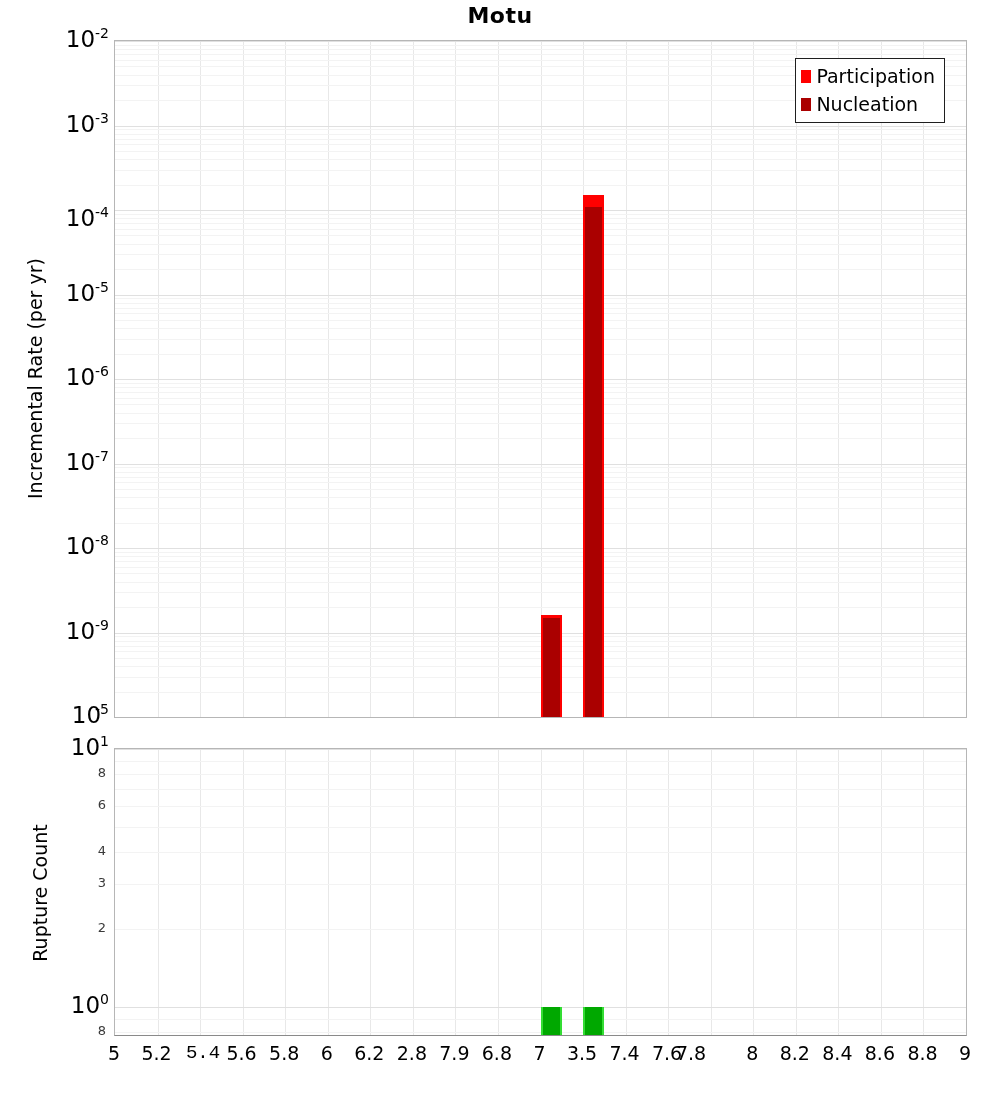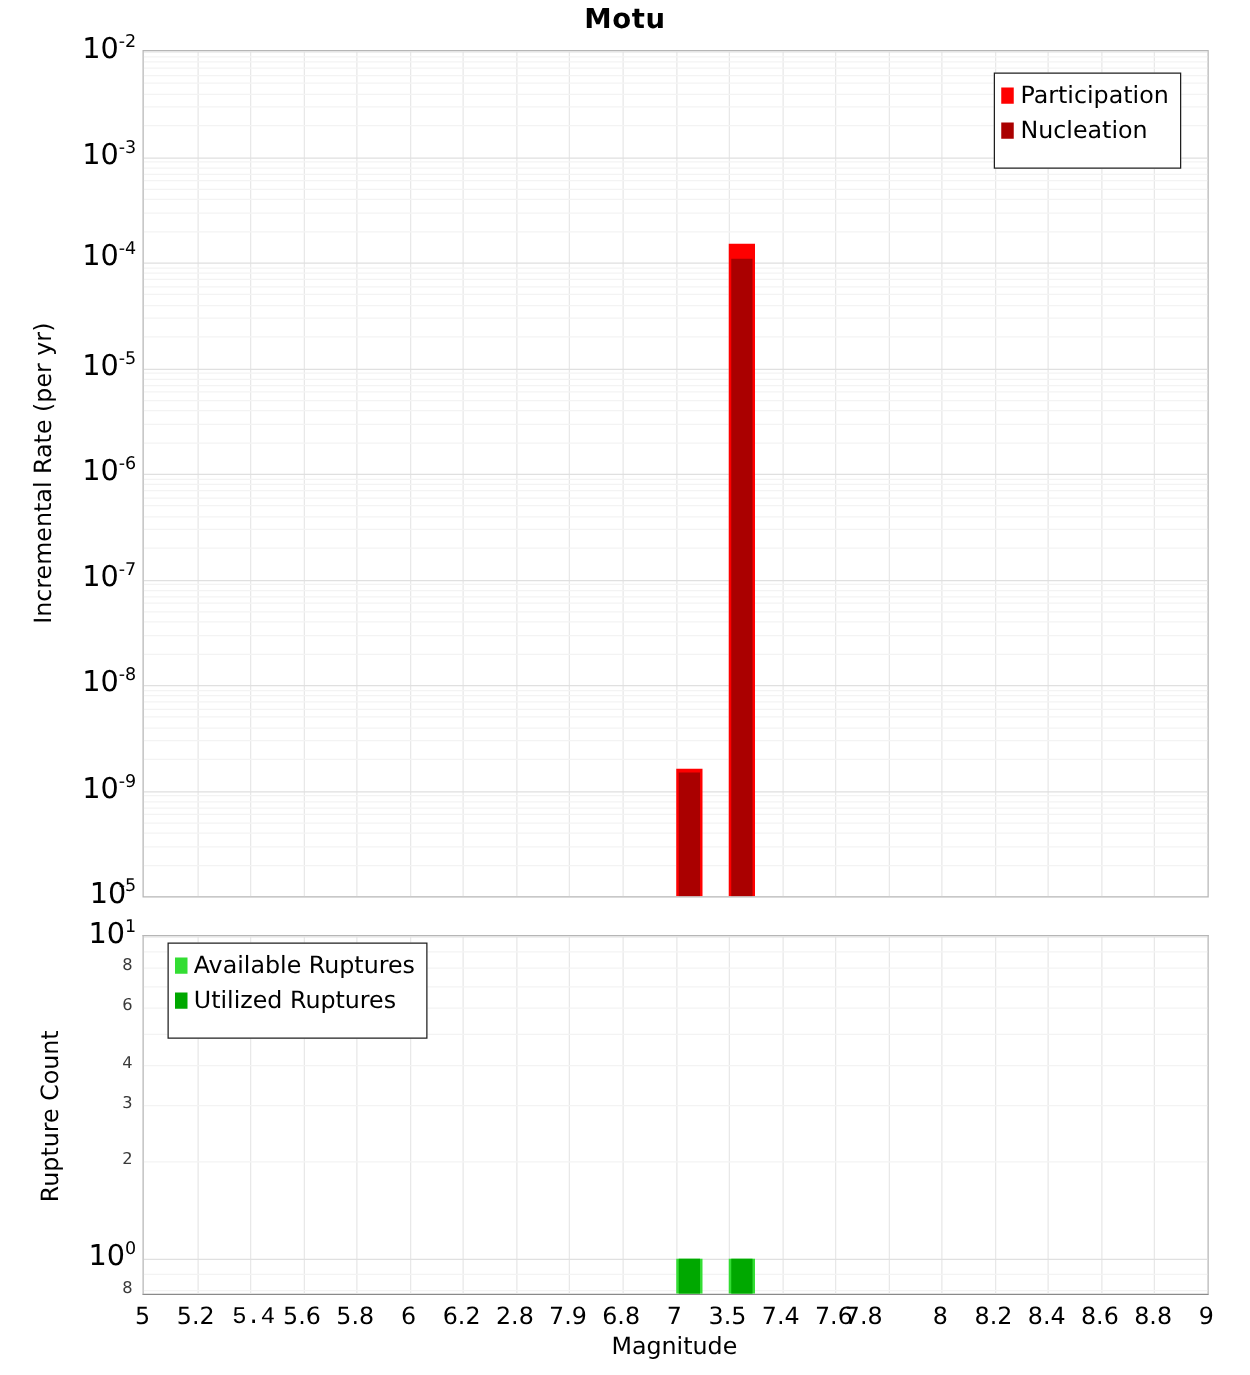--- a/index.html
+++ b/index.html
@@ -39,21 +39,21 @@
   .ytick-major .exp.tight{margin-left:-6px;}
   .ytick-minor{
     position:absolute;right:894px;font-size:13px;line-height:16px;color:#3a3a3a;
     text-align:right;
   }
   .xtick{
     position:absolute;top:1042px;width:64px;text-align:center;font-size:19px;
   }
   .legend{
     position:absolute;background:#ffffff;border:1.5px solid #1f1f1f;
-    padding:3px 9px 16px 5px;z-index:5;
+    padding:3px 9px 4px 5px;z-index:5;margin-left:32px;
   }
   .legend-item{display:flex;align-items:center;gap:5px;height:28px;}
   .legend-swatch{width:10px;height:13px;display:inline-block;flex:0 0 auto;}
   .legend-label{font-size:19px;white-space:nowrap;}
   .legend-top-right{right:21px;top:17px;}
   .legend-top-left{left:19px;top:5px;}
 </style>
 </head>
 <body>
 
@@ -168,30 +168,20 @@
       <div class="hgrid minor" style="top: 8.2px; width: 851px;"></div>
       <div class="hgrid minor" style="top: 3.9px; width: 851px;"></div>
       <div class="hgrid major" style="top: 0px; width: 851px;"></div>
       <div class="bar" style="left: 425.5px; top: 574.3px; width: 21.3px; height: 101.7px; background: rgb(255, 0, 0); z-index: 2;"></div>
       <div class="bar" style="left: 468.1px; top: 154.1px; width: 21.3px; height: 521.9px; background: rgb(255, 0, 0); z-index: 2;"></div>
       <div class="bar" style="left: 427.5px; top: 576.6px; width: 17.3px; height: 99.4px; background: rgb(170, 0, 0); z-index: 3;"></div>
       <div class="bar" style="left: 470.1px; top: 165.5px; width: 17.3px; height: 510.5px; background: rgb(170, 0, 0); z-index: 3;"></div>
     </div>
 
   <div class="panel" id="panel-bottom">
-    <div class="legend legend-top-left">
-      <div class="legend-item">
-        <span class="legend-swatch" style="background: rgb(51, 221, 51);"></span>
-        <span class="legend-label">Available Ruptures</span>
-      </div>
-      <div class="legend-item">
-        <span class="legend-swatch" style="background: rgb(0, 168, 0);"></span>
-        <span class="legend-label">Utilized Ruptures</span>
-      </div>
-    </div>
   <div class="vgrid" style="left: 42.6px; height: 286px;"></div>
       <div class="vgrid" style="left: 85.1px; height: 286px;"></div>
       <div class="vgrid" style="left: 127.7px; height: 286px;"></div>
       <div class="vgrid" style="left: 170.2px; height: 286px;"></div>
       <div class="vgrid" style="left: 212.8px; height: 286px;"></div>
       <div class="vgrid" style="left: 255.3px; height: 286px;"></div>
       <div class="vgrid" style="left: 297.9px; height: 286px;"></div>
       <div class="vgrid" style="left: 340.4px; height: 286px;"></div>
       <div class="vgrid" style="left: 383px; height: 286px;"></div>
       <div class="vgrid" style="left: 425.5px; height: 286px;"></div>
@@ -215,25 +205,24 @@
       <div class="hgrid minor" style="top: 40px; width: 851px;"></div>
       <div class="hgrid minor" style="top: 25px; width: 851px;"></div>
       <div class="hgrid minor" style="top: 11.8px; width: 851px;"></div>
       <div class="hgrid major" style="top: 0px; width: 851px;"></div>
       <div class="bar" style="left: 425.5px; top: 258.1px; width: 21.3px; height: 27.9px; background: rgb(51, 221, 51); z-index: 2;"></div>
       <div class="bar" style="left: 468.1px; top: 258.1px; width: 21.3px; height: 27.9px; background: rgb(51, 221, 51); z-index: 2;"></div>
       <div class="bar" style="left: 427.5px; top: 258.1px; width: 17.3px; height: 27.9px; background: rgb(0, 168, 0); z-index: 3;"></div>
       <div class="bar" style="left: 470.1px; top: 258.1px; width: 17.3px; height: 27.9px; background: rgb(0, 168, 0); z-index: 3;"></div>
     </div>
 
-  <div class="axis-label-x">Magnitude</div>
 
 <div class="ytick-major" style="top: 24px;"><span>10</span><span class="exp">-2</span></div>
     <div class="ytick-major" style="top: 108.5px;"><span>10</span><span class="exp">-3</span></div>
-    <div class="ytick-major" style="top: 190px;"><span>10</span><span class="exp">-4</span></div>
+    <div class="ytick-major" style="top: 203px;"><span>10</span><span class="exp">-4</span></div>
     <div class="ytick-major" style="top: 277.5px;"><span>10</span><span class="exp">-5</span></div>
     <div class="ytick-major" style="top: 362px;"><span>10</span><span class="exp">-6</span></div>
     <div class="ytick-major" style="top: 446.5px;"><span>10</span><span class="exp">-7</span></div>
     <div class="ytick-major" style="top: 531px;"><span>10</span><span class="exp">-8</span></div>
     <div class="ytick-major" style="top: 615.5px;"><span>10</span><span class="exp">-9</span></div>
     <div class="ytick-major" style="top: 700px;"><span>10</span><span class="exp tight">-5</span></div>
     <div class="ytick-major" style="top: 732px;"><span>10</span><span class="exp">1</span></div>
     <div class="ytick-major" style="top: 990.1px;"><span>10</span><span class="exp">0</span></div>
     <div class="ytick-minor" style="top: 765px;">8</div>
     <div class="ytick-minor" style="top: 797.3px;">6</div>

